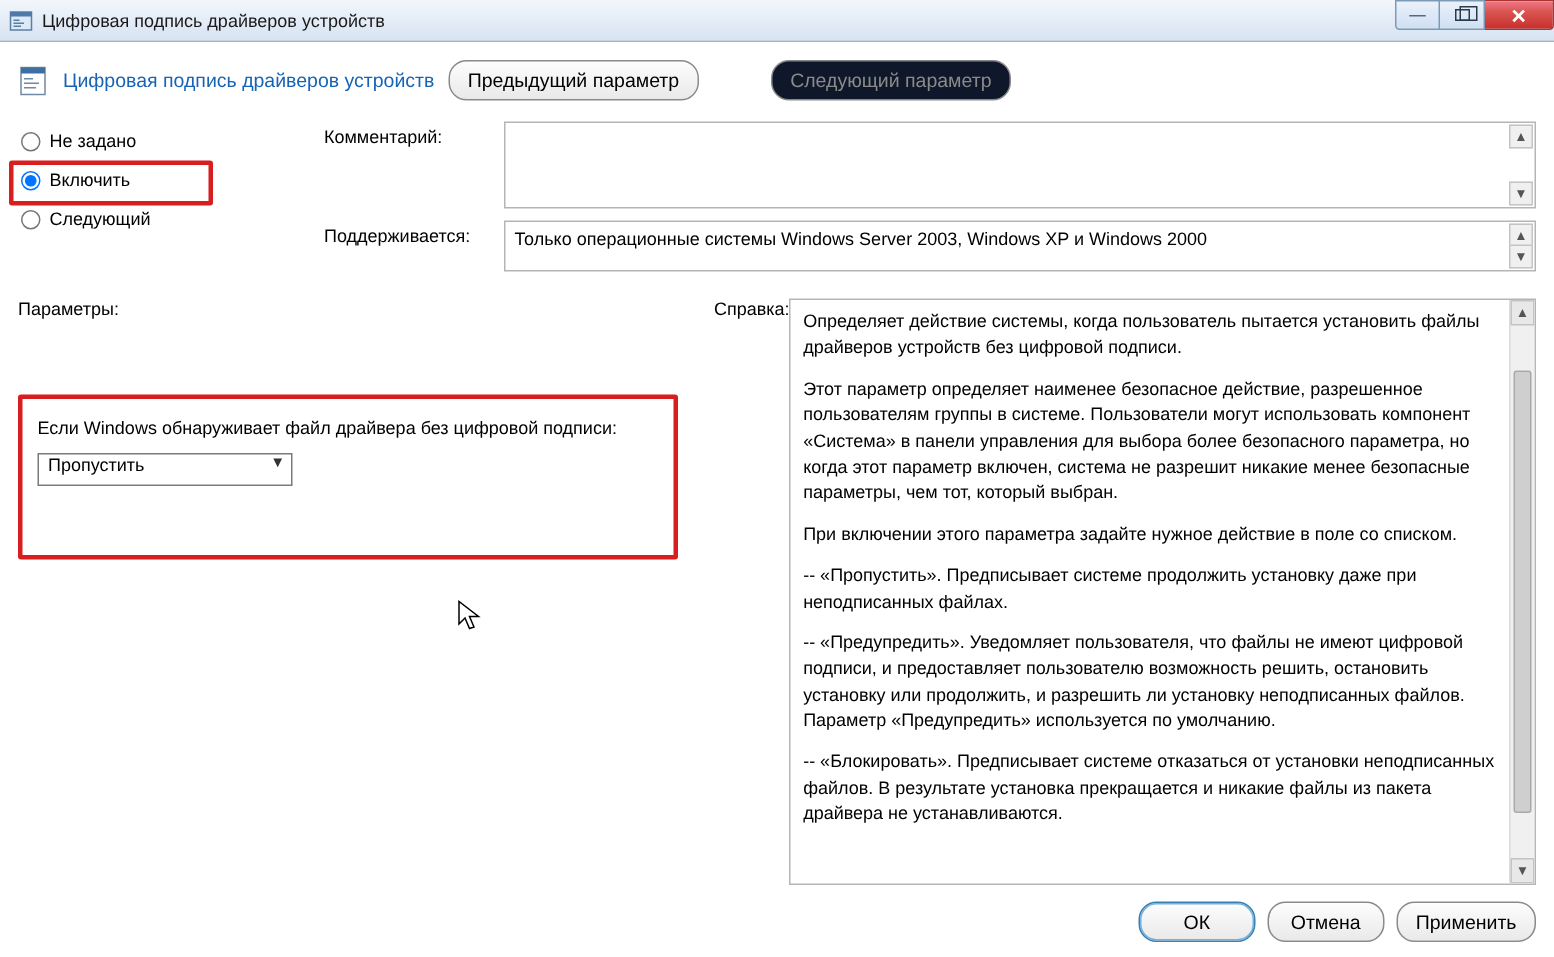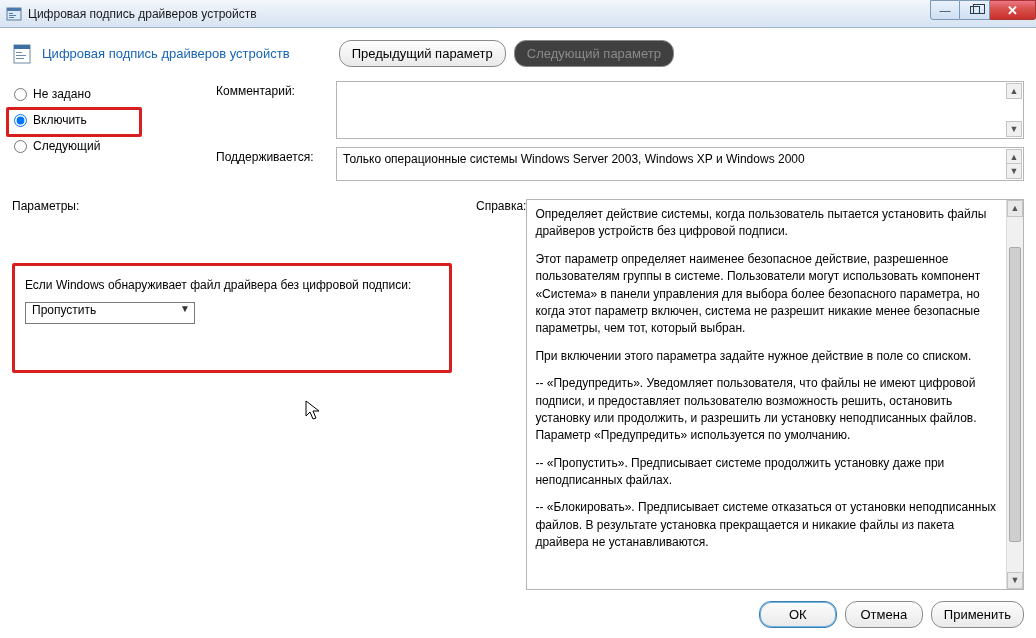--- a/index.html
+++ b/index.html
@@ -38,21 +38,21 @@
   .sheet-icon { width:22px; height:22px; }
   .sheet-icon svg { width:22px; height:22px; }
   .header-title { font-size:13px; color:#1763b5; }
 
   .nav-btns { display:flex; gap:8px; margin-right:350px; }
   .btn {
     padding:5px 12px; border:1px solid #8a8a8a; border-radius:12px;
     background:linear-gradient(to bottom,#fdfdfd,#e9e9e9);
     font-size:13px; cursor:pointer;
   }
-  .btn.disabled { color:#8a8a8a; background:#404040; }
+  .btn.disabled { color:#8a8a8a; background:#0f172a;margin-left:40px; }
 
   
   .mid { display:flex; gap:14px; }
   .radio-col { width:190px; position:relative; }
   .radio-item { display:flex; align-items:center; gap:6px; height:26px; padding-left:2px; }
   .radio-item input { margin:0; }
   .radio-highlight {
     position:absolute; left:-6px; top:26px; width:136px; height:30px;
     border:3px solid #d81e1e; border-radius:2px; pointer-events:none;
   }
@@ -210,22 +210,22 @@
       </div>
     </div>
 
     <div class="right-sec">
       <div class="sec-label">Справка:</div>
       <div class="help-box">
         <div style="padding-right:16px;">
           <p>Определяет действие системы, когда пользователь пытается установить файлы драйверов устройств без цифровой подписи.</p>
           <p>Этот параметр определяет наименее безопасное действие, разрешенное пользователям группы в системе. Пользователи могут использовать компонент «Система» в панели управления для выбора более безопасного параметра, но когда этот параметр включен, система не разрешит никакие менее безопасные параметры, чем тот, который выбран.</p>
           <p>При включении этого параметра задайте нужное действие в поле со списком.</p>
+          <p>--   «Пропустить». Предписывает системе продолжить установку даже при неподписанных файлах.</p>
           <p>--   «Предупредить». Уведомляет пользователя, что файлы не имеют цифровой подписи, и предоставляет пользователю возможность решить, остановить установку или продолжить, и разрешить ли установку неподписанных файлов. Параметр «Предупредить» используется по умолчанию.</p>
-          <p>--   «Пропустить». Предписывает системе продолжить установку даже при неподписанных файлах.</p>
           <p>--   «Блокировать». Предписывает системе отказаться от установки неподписанных файлов. В результате установка прекращается и никакие файлы из пакета драйвера не устанавливаются.</p>
         </div>
         <div class="help-scroll">
           <div class="sbtn">▲</div>
           <div class="thumb"></div>
           <div class="sbtn">▼</div>
         </div>
       </div>
     </div>
   </div>

